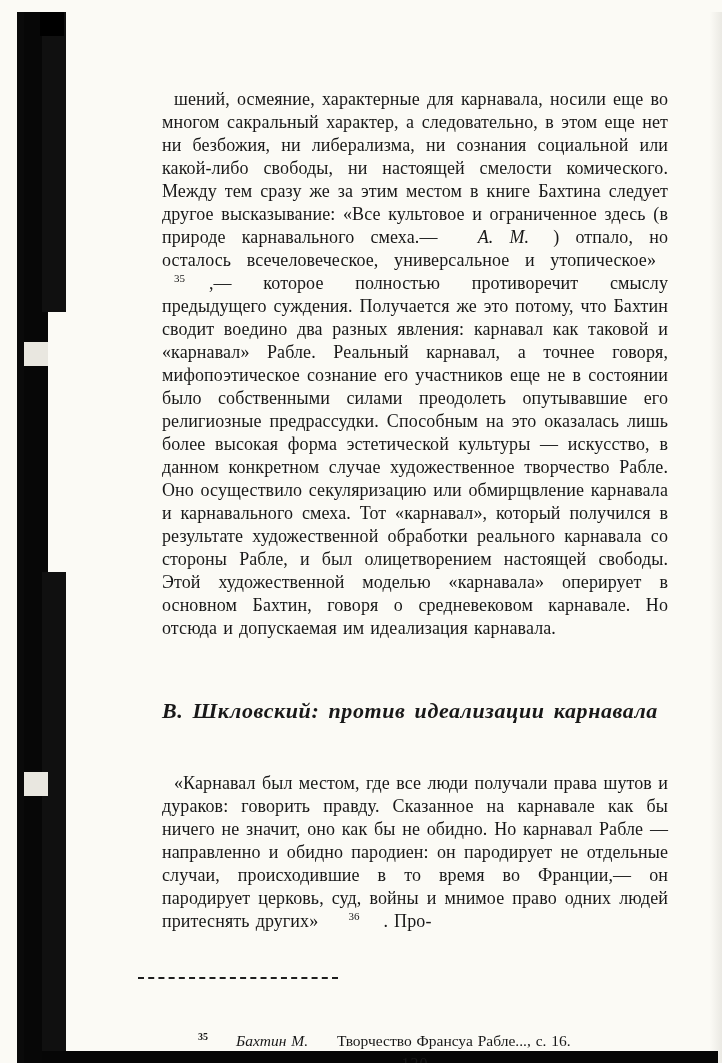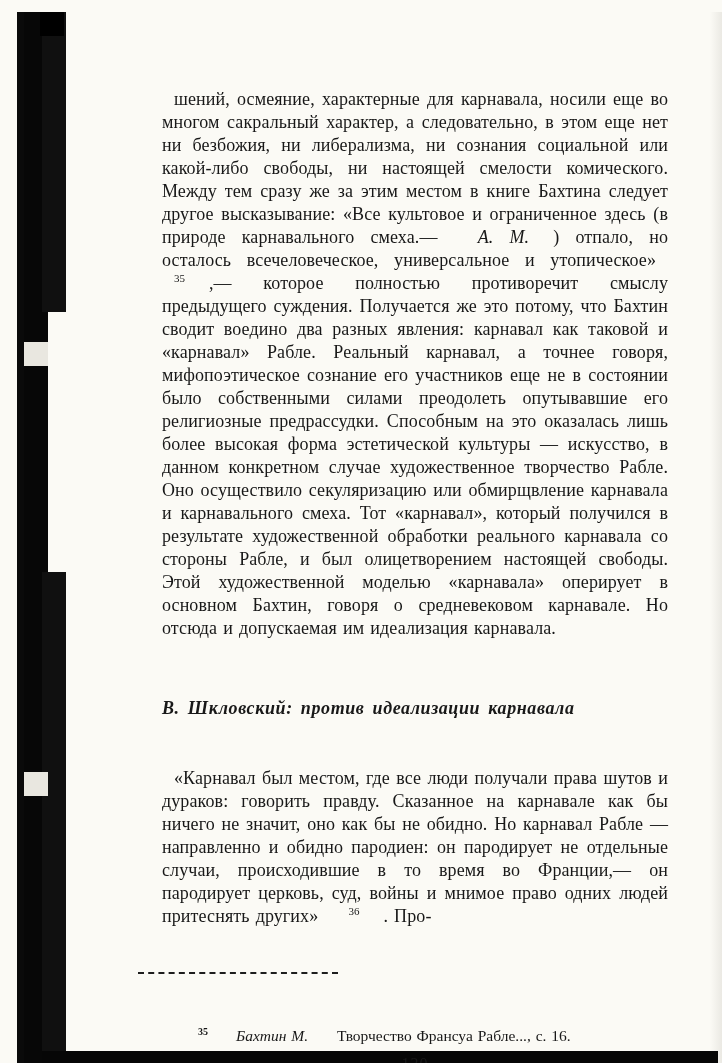--- a/index.html
+++ b/index.html
@@ -35,21 +35,21 @@
     text-align:justify;
     word-spacing:1.5px;
     letter-spacing:0.1px;
     color:#181818;
   }
   .para.indent { text-indent:30px; }
   .it { font-style:italic; }
   sup { font-size:11px; line-height:0; vertical-align:super; letter-spacing:0; }
 
   .section-heading {
-    font-size:18px;
+    font-size:22px;
     font-style:italic;
     font-weight:bold;
     letter-spacing:0.6px;
     word-spacing:3px;
     margin:34px 0 24px 0;
     color:#181818;
   }
 
   .footnote-sep {
     width:200px;

